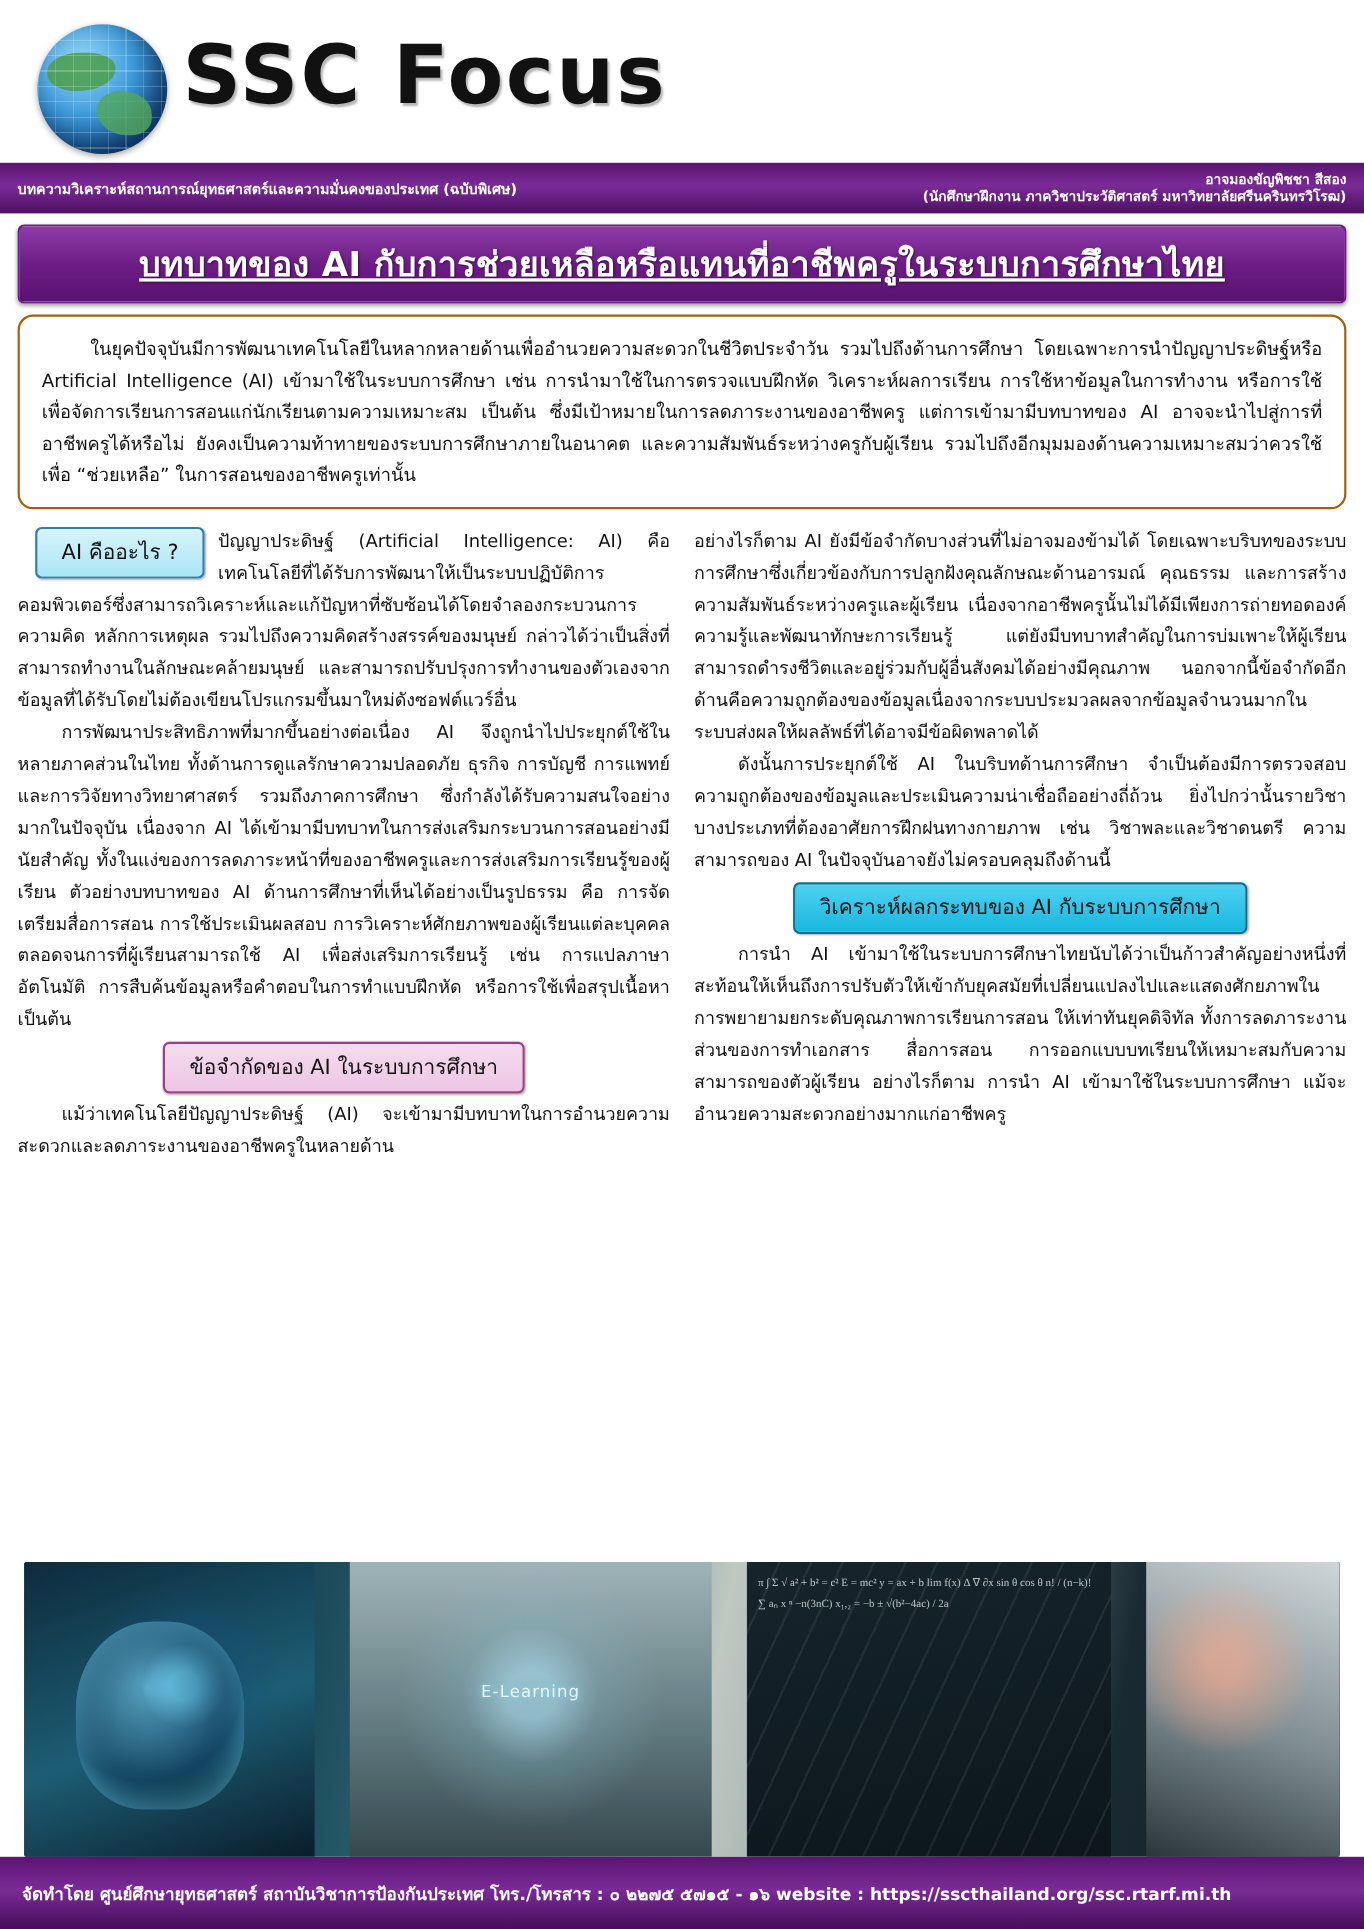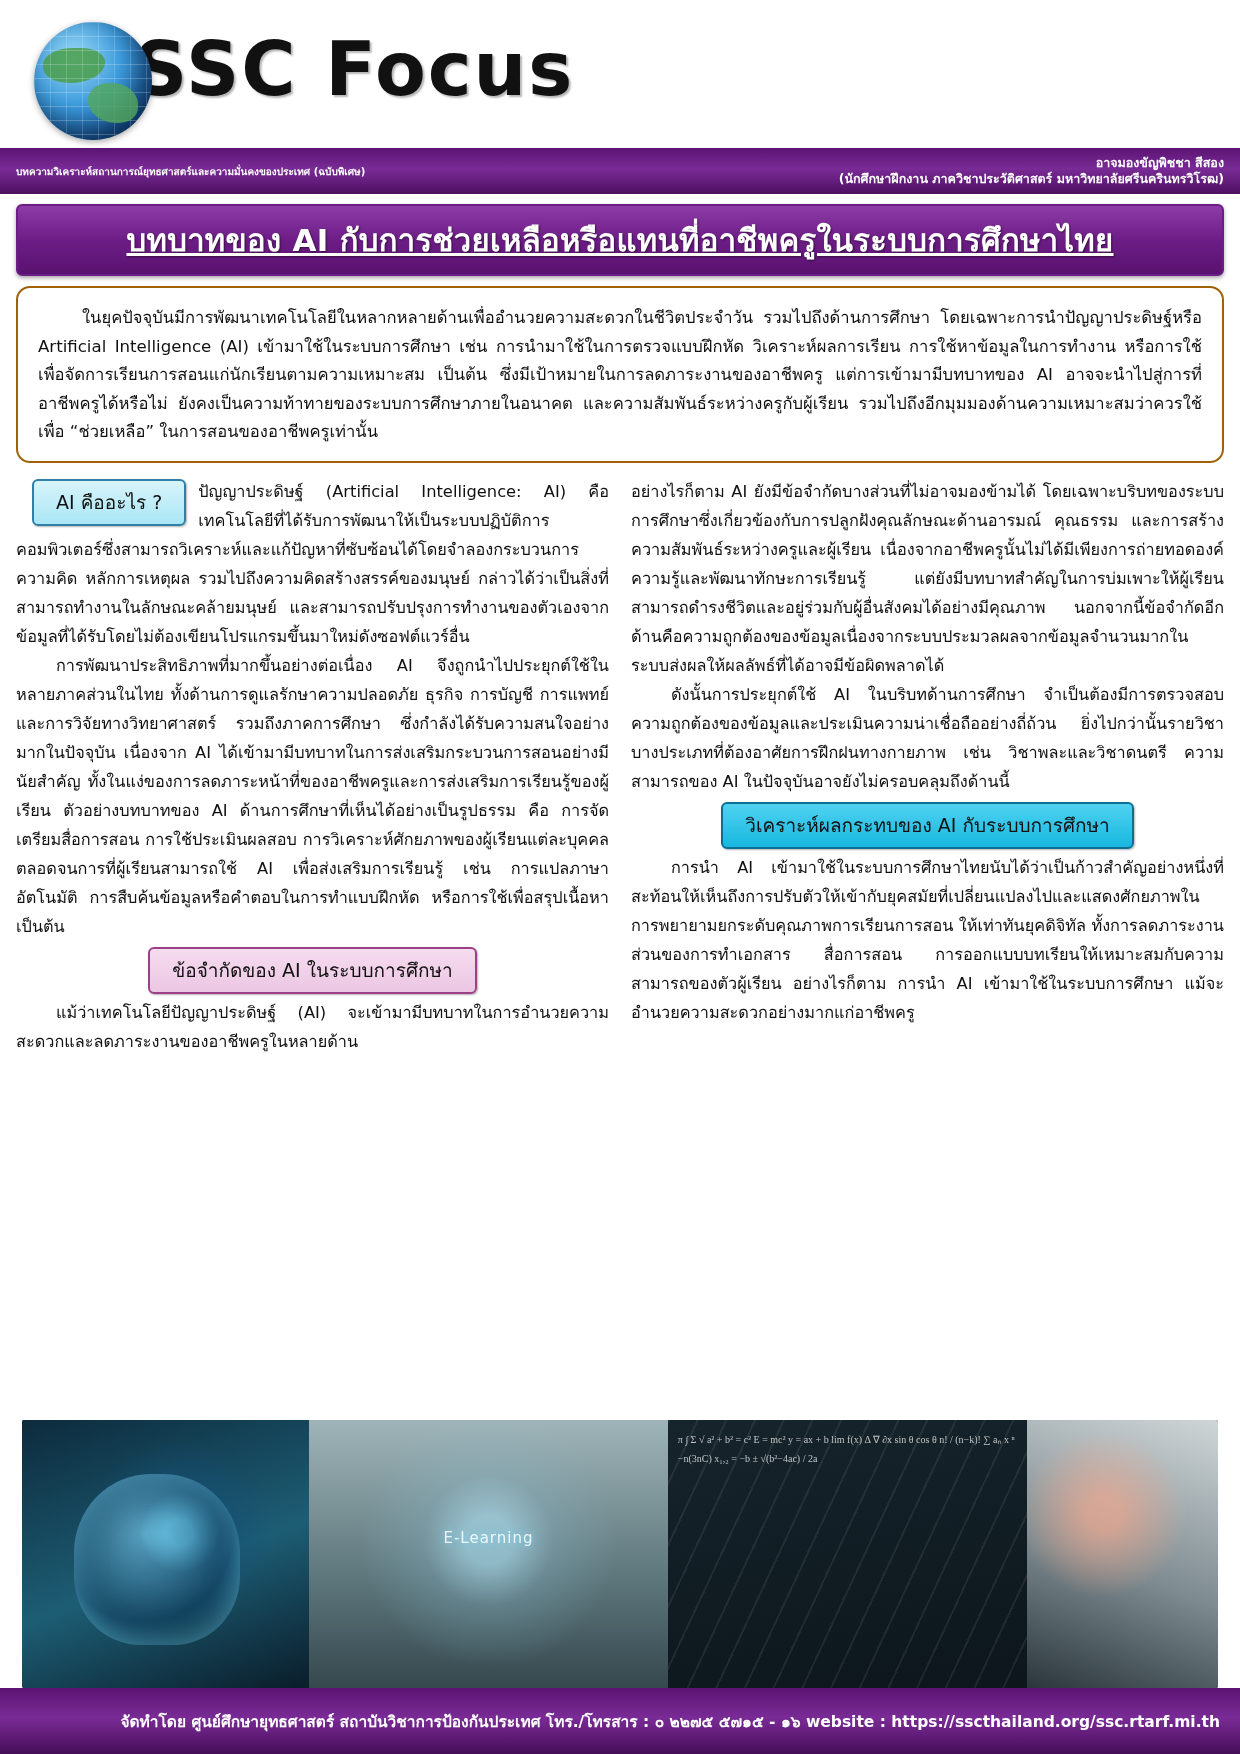--- a/index.html
+++ b/index.html
@@ -1,15 +1,15 @@
 <!DOCTYPE html>
 <html><head>
 <meta charset="utf-8">
 <style>
-  * { box-sizing: border-box; }
+  * { box-sizing: border-box; gap: 32px; }
   html, body { margin: 0; padding: 0; }
   body {
     width: 1240px;
     height: 1754px;
     background: #ffffff;
     font-family: "DejaVu Sans", "Liberation Sans", sans-serif;
     position: relative;
     overflow: hidden;
   }
 
@@ -125,21 +125,21 @@
   .subbar {
     height: 46px;
     background: linear-gradient(#5b1472, #7a2b96 45%, #4d0f62);
     color: #fff;
     display: flex;
     align-items: center;
     justify-content: space-between;
     padding: 0 16px;
   }
   .subbar-left {
-    font-size: 10px;
+    font-size: 13px;
     font-weight: 700;
   }
   .subbar-right {
     text-align: right;
     font-size: 12.5px;
     line-height: 1.3;
     font-weight: 700;
   }
 
   
@@ -289,21 +289,21 @@
 
   
   .footer {
     position: absolute;
     left: 0; right: 0; bottom: 0;
     height: 66px;
     background: linear-gradient(#5b1472, #7a2b96 45%, #450d58);
     color: #fff;
     display: flex;
     align-items: center;
-    justify-content: flex-end;
+    justify-content: flex-start;
     font-size: 15.5px;
     font-weight: 700;
     text-align: center;
     padding: 16px 20px;
   }
 </style>
 </head>
 <body>
 
 <div class="header">

